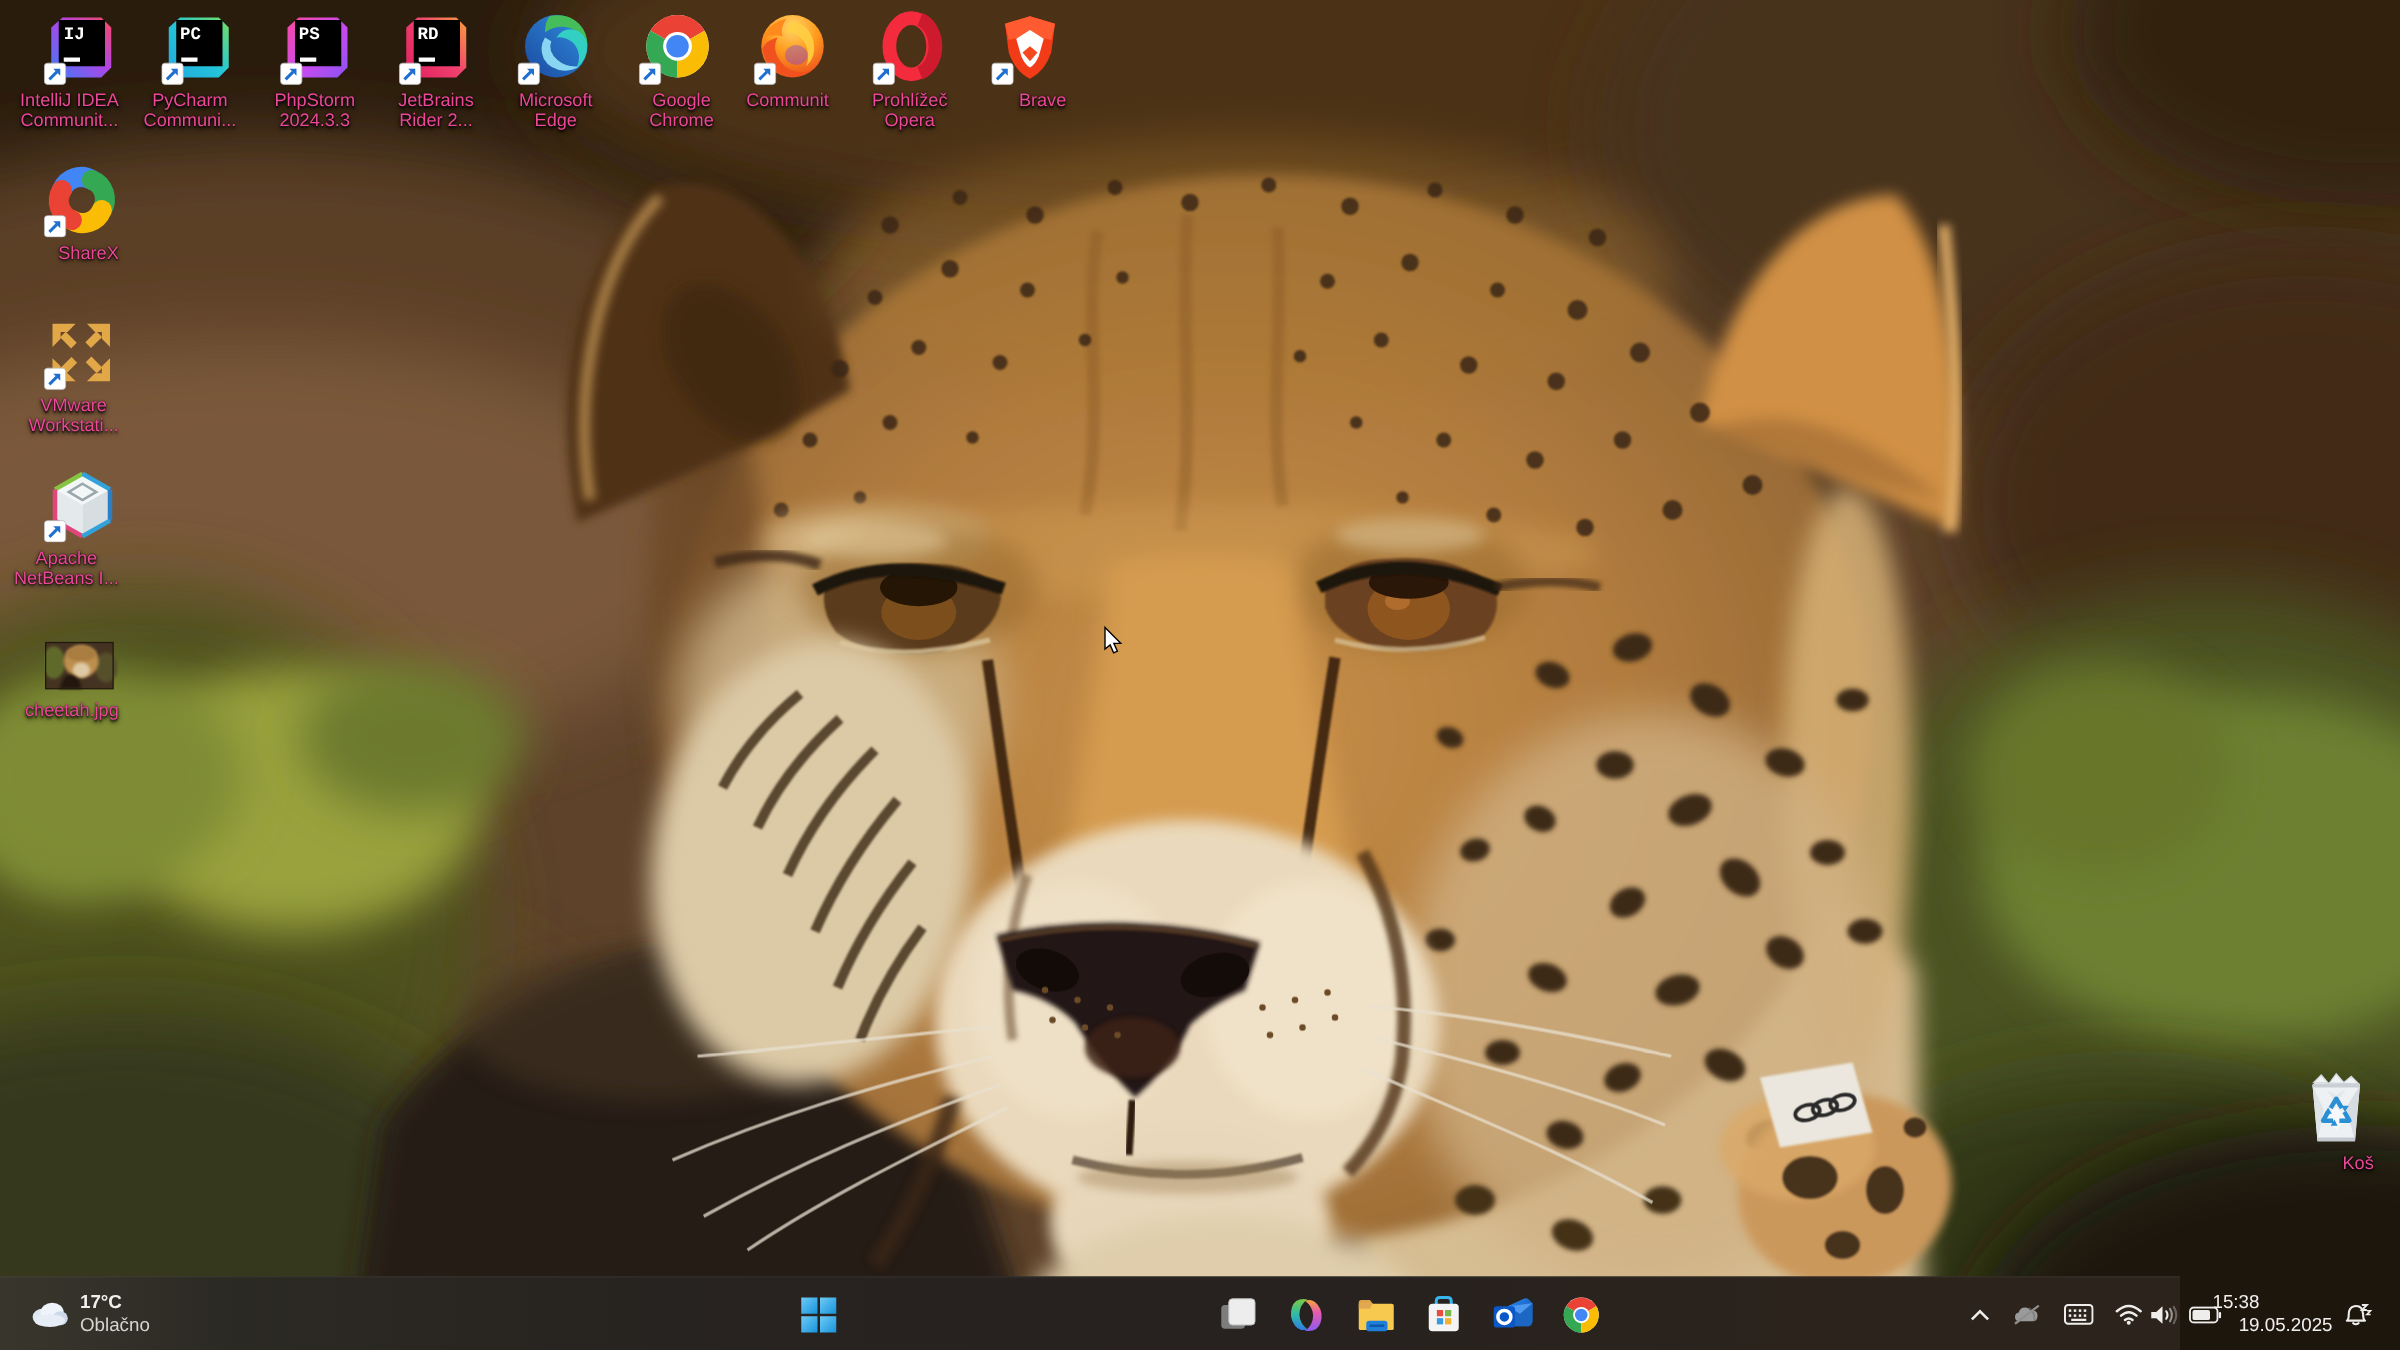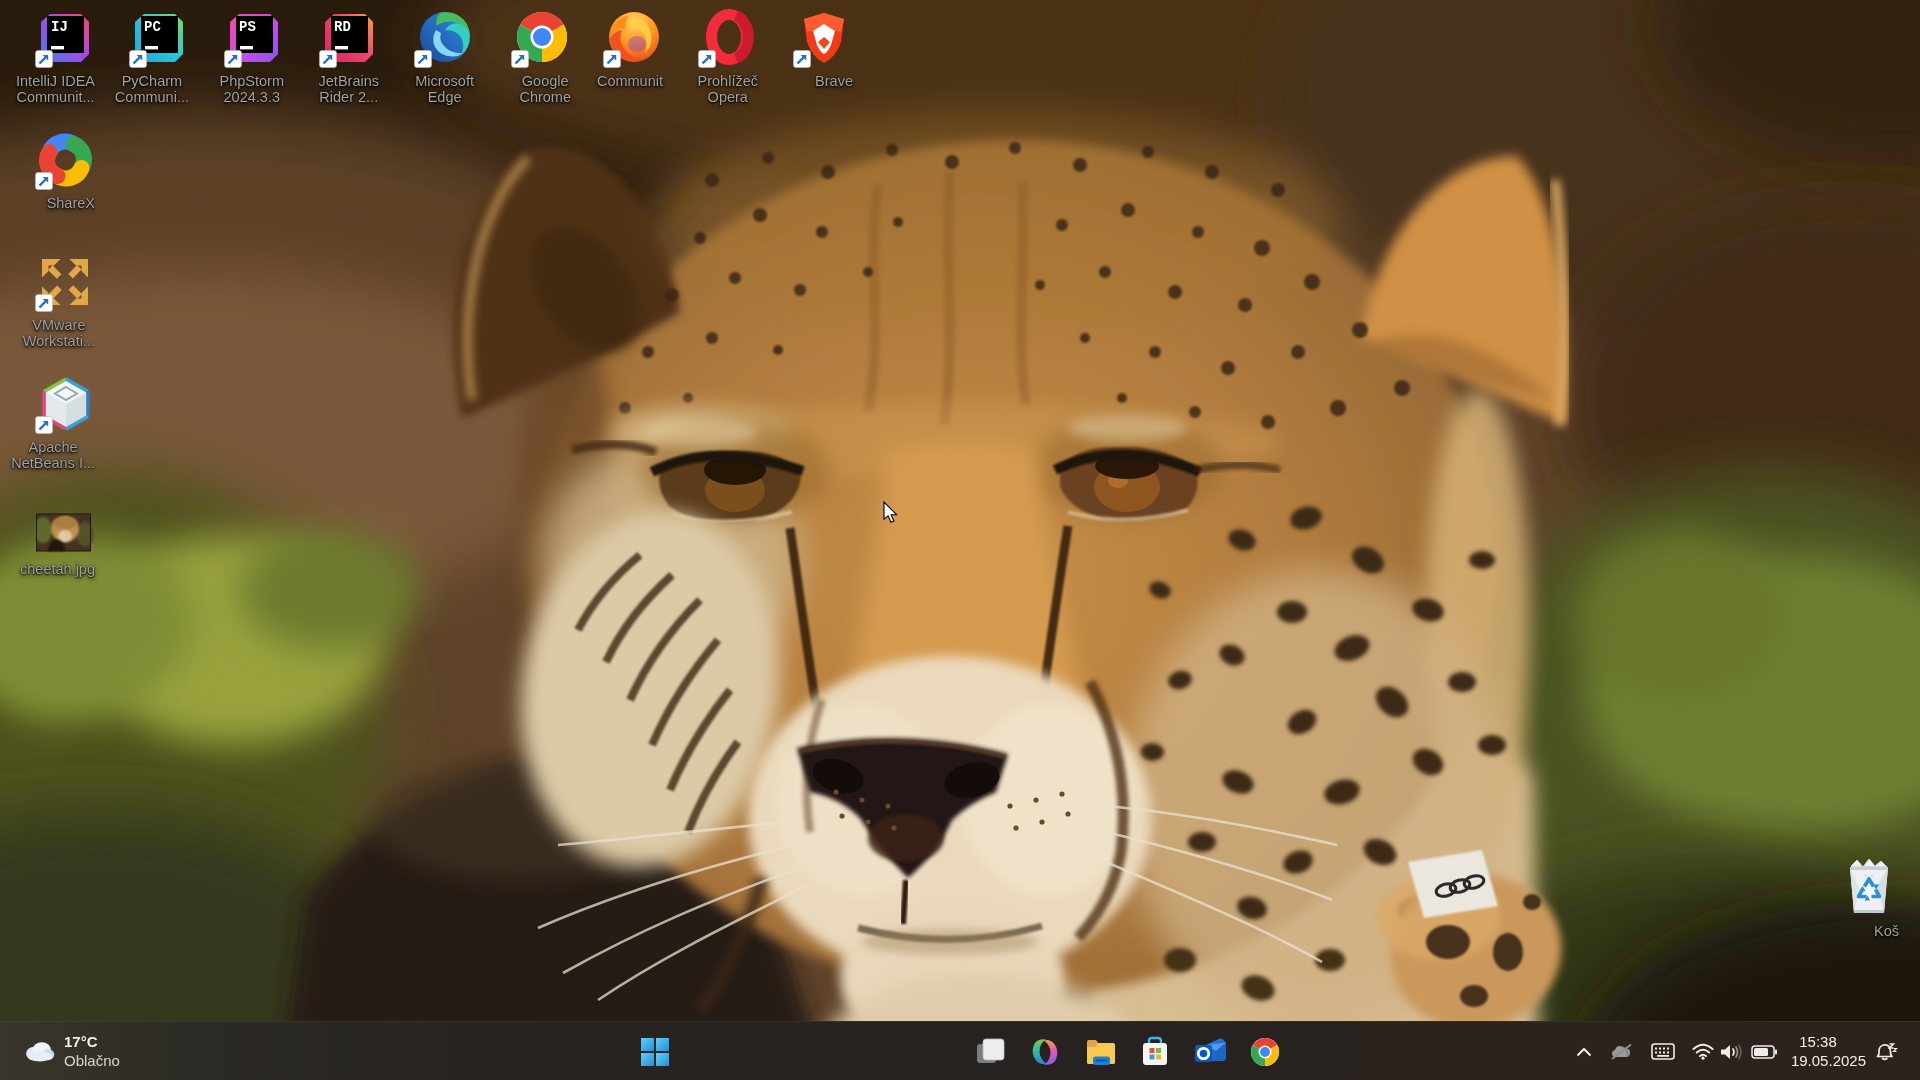--- a/index.html
+++ b/index.html
@@ -1,22 +1,22 @@
 <!DOCTYPE html>
 <html><head>
 <meta charset="utf-8">
 <style>
   html,body{margin:0;padding:0}
   body{width:1920px;height:1080px;overflow:hidden;background:#000;font-family:"Liberation Sans",sans-serif;position:relative}
   #wall{position:absolute;left:0;top:0}
   .ic{position:absolute;width:96px;display:flex;flex-direction:column;align-items:flex-end}
   .ic .box{width:60px;height:60px;position:relative}
-  .lbl{margin-top:5px;text-align:center;font-size:14.5px;line-height:16px;color:#a3a3a3;
+  .lbl{margin-top:5px;text-align:center;font-size:14.5px;line-height:16px;color:#ec4899;
        text-shadow:0 1px 2px rgba(0,0,0,.9),0 2px 4px rgba(0,0,0,.7),0 0 1px rgba(0,0,0,.9)}
-  #taskbar{position:absolute;left:0;top:1021px;width:1920px;height:59px;
+  #taskbar{position:absolute;left:0;top:1021px;width:1744px;height:59px;
      background:linear-gradient(90deg,#38362c 0%,#2c2a24 10%,#272320 30%,#272220 60%,#2b231c 82%,#2c241c 100%);
      border-top:1px solid rgba(255,255,255,.06);box-sizing:border-box}
   .tbtxt{position:absolute;color:#f1efed;font-size:15px}
 </style>
 </head>
 <body>
 <svg id="wall" width="1920" height="1080" viewBox="0 0 1920 1080">
 <defs>
   <filter id="b30" x="-60%" y="-60%" width="220%" height="220%">
         <feGaussianBlur stdDeviation="30"></feGaussianBlur>
@@ -666,21 +666,21 @@
     <polygon points="2,6.5 6,6.5 11,2 11,16 6,11.5 2,11.5" fill="#efedeb"></polygon>
     <path d="M14,6 Q16,9 14,12" fill="none" stroke="#efedeb" stroke-width="1.7" stroke-linecap="round"></path>
     <path d="M17,4 Q20,9 17,14" fill="none" stroke="#bdbab7" stroke-width="1.7" stroke-linecap="round" opacity=".75"></path>
     <path d="M20,2.5 Q24,9 20,15.5" fill="none" stroke="#8f8c89" stroke-width="1.7" stroke-linecap="round" opacity=".6"></path>
   </svg>
   <svg width="26" height="14" style="position:absolute;left:1751px;top:23px" viewBox="0 0 26 14">
     <rect x="1" y="1" width="22" height="12" rx="3" fill="none" stroke="#efedeb" stroke-width="1.5"></rect>
     <rect x="3" y="3" width="14" height="8" rx="1.5" fill="#efedeb"></rect>
     <rect x="24" y="4.5" width="2" height="5" rx="1" fill="#efedeb"></rect>
   </svg>
-  <div class="tbtxt" style="left:1770px;top:11px;width:96px;text-align:center">15:38</div>
+  <div class="tbtxt" style="left:1770px;top:11px;width:96px;text-align:left">15:38</div>
   <div class="tbtxt" style="left:1770px;top:30px;width:96px;text-align:right">19.05.2025</div>
   <svg width="24" height="20" style="position:absolute;left:1874px;top:20px" viewBox="0 0 24 20">
     <path d="M3.5,14.5 Q5,13.5 5,9.5 Q5,4 9.5,3 Q10.5,2.8 11,2.8 Q16,2.8 16.5,9.5 Q16.5,13.5 18,14.5 Z" fill="none" stroke="#efedeb" stroke-width="1.7" stroke-linejoin="round"></path>
     <path d="M8.5,16.5 Q10.7,18.3 12.9,16.5" fill="none" stroke="#efedeb" stroke-width="1.7" stroke-linecap="round"></path>
     <path d="M15.5,2 L19.5,2 L15.5,6 L19.5,6" fill="none" stroke="#efedeb" stroke-width="1.5"></path>
     <path d="M19.5,6.5 L22.5,6.5 L19.5,9.5 L22.5,9.5" fill="none" stroke="#efedeb" stroke-width="1.2"></path>
   </svg>
 </div>
 
 </body></html>

